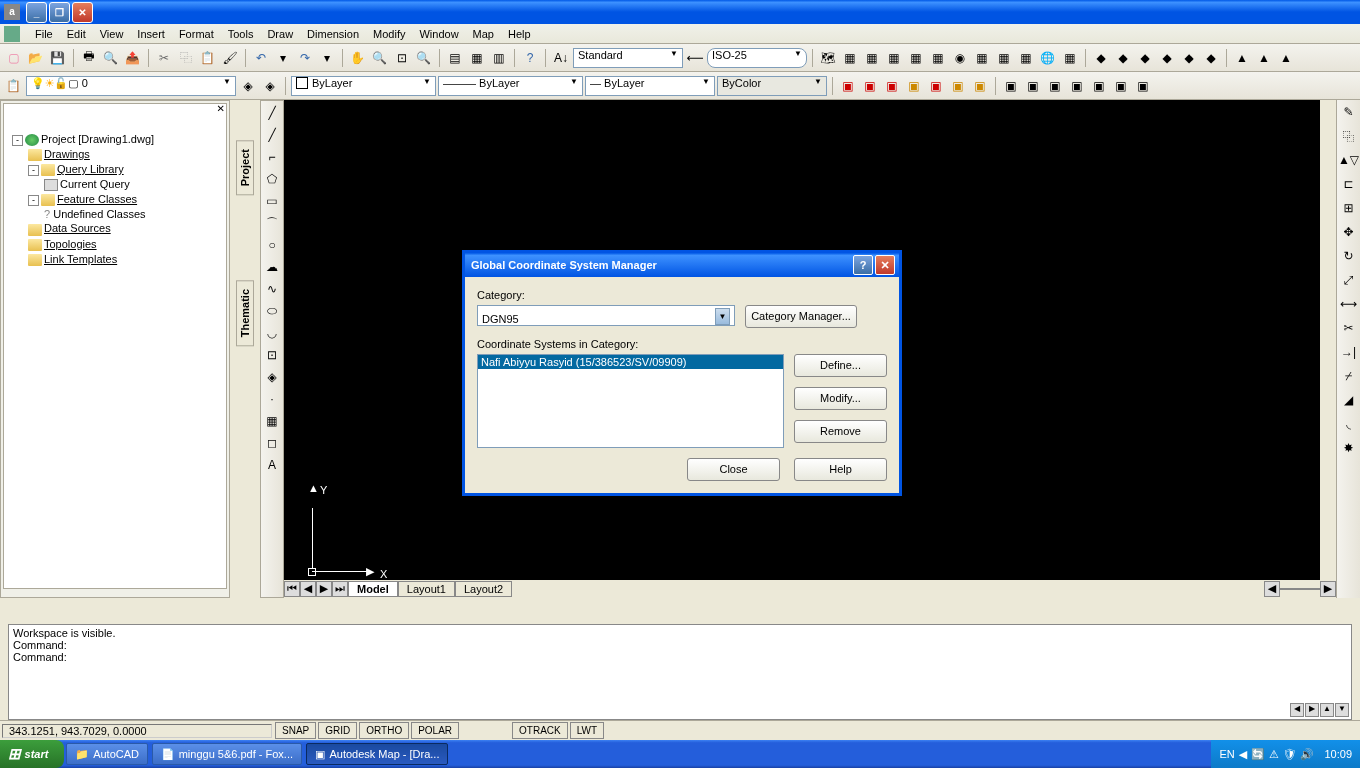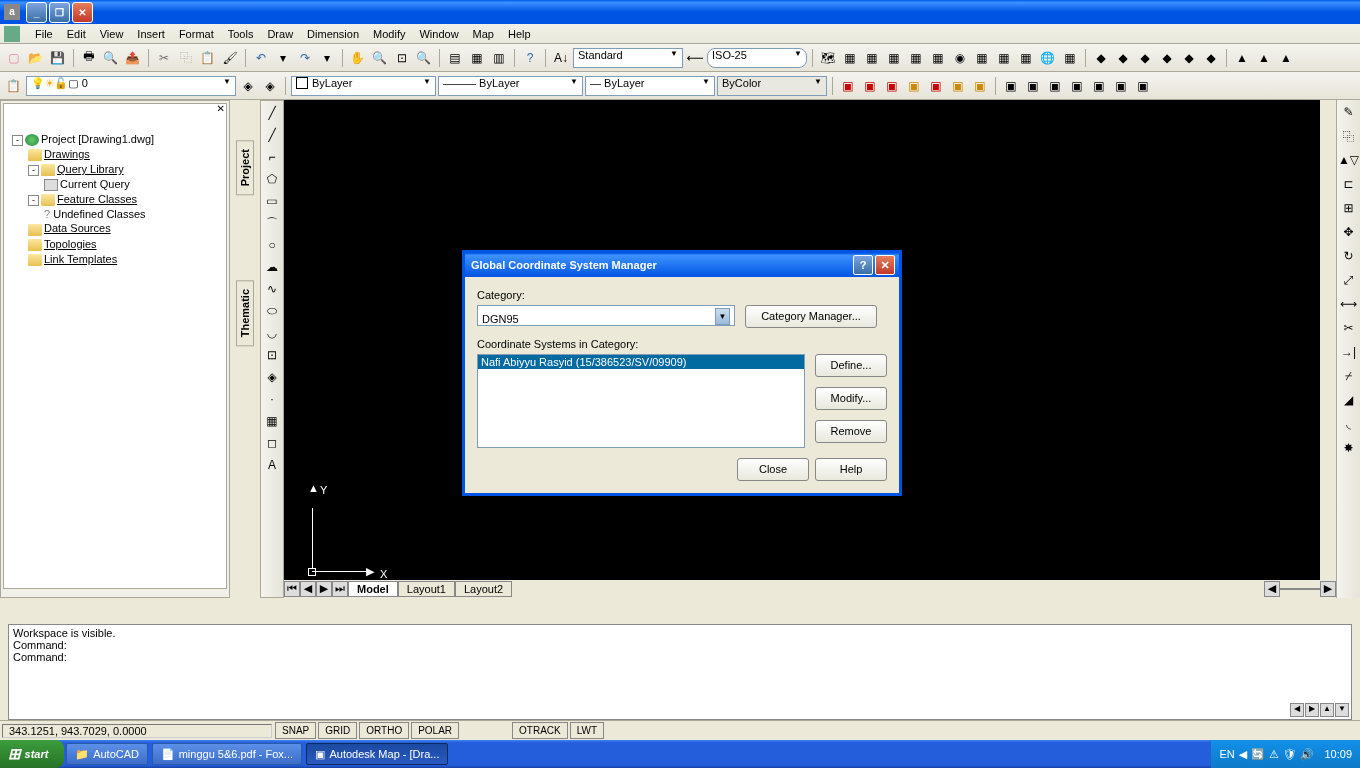--- a/index.html
+++ b/index.html
@@ -88,24 +88,24 @@
 .dialog .dlg-title .help { background: linear-gradient(#7ba4e0,#3b6ea5); border: 1px solid #fff; }
 .dialog .dlg-title .close { background: linear-gradient(#e67e5c,#c0392b); border: 1px solid #fff; }
 .dialog .dlg-body { padding: 12px; }
 .dialog .label { margin-bottom: 4px; }
 .dialog .row { display: flex; gap: 10px; margin-bottom: 10px; align-items: flex-start; }
 .dialog select, .dialog .combo { height: 21px; border: 1px solid #7f9db9; background: white; width: 258px; padding: 0 4px; display: flex; align-items: flex-end; }
 .dialog .combo .arrow { margin-left: auto; width: 15px; height: 17px; background: linear-gradient(#cde,#9bd); border: 1px solid #7f9db9; text-align: center; font-size: 8px; line-height: 15px; }
 .dialog .listbox { width: 328px; height: 94px; border: 1px solid #7f9db9; background: white; overflow: auto; }
 .dialog .listbox .item { padding: 1px 3px; }
 .dialog .listbox .item.selected { background: #0369a1; color: white; }
-.dialog .btn { width: 72px; height: 23px; border: 1px solid #888; background: linear-gradient(#fff,#e8e8dd); border-radius: 3px; text-align: center; line-height: 21px; cursor: pointer; }
+.dialog .btn { width: 93px; height: 23px; border: 1px solid #888; background: linear-gradient(#fff,#e8e8dd); border-radius: 3px; text-align: center; line-height: 21px; cursor: pointer; }
 .dialog .btn-col { display: flex; flex-direction: column; gap: 10px; }
-.dialog .btn-row { display: flex; justify-content: flex-end; gap: 6px; margin-top: 6px; }
-.dialog .btn.wide { width: 132px; }
+.dialog .btn-row { display: flex; justify-content: flex-end; gap: 14px; margin-top: 6px; }
+.dialog .btn.wide { width: 112px; }
 
 
 .ic-new{color:#e8a;} .ic-open{color:#da6;} .ic-save{color:#36a;} .ic-cut{color:#666;} .ic-copy{color:#999;} .ic-paste{color:#c84;} .ic-undo{color:#36a;} .ic-redo{color:#36a;}
 </style>
 </head>
 <body>
 
 <div class="title-bar">
   <span class="app-icon">a</span>
   <div class="win-btn min-btn">_</div>

